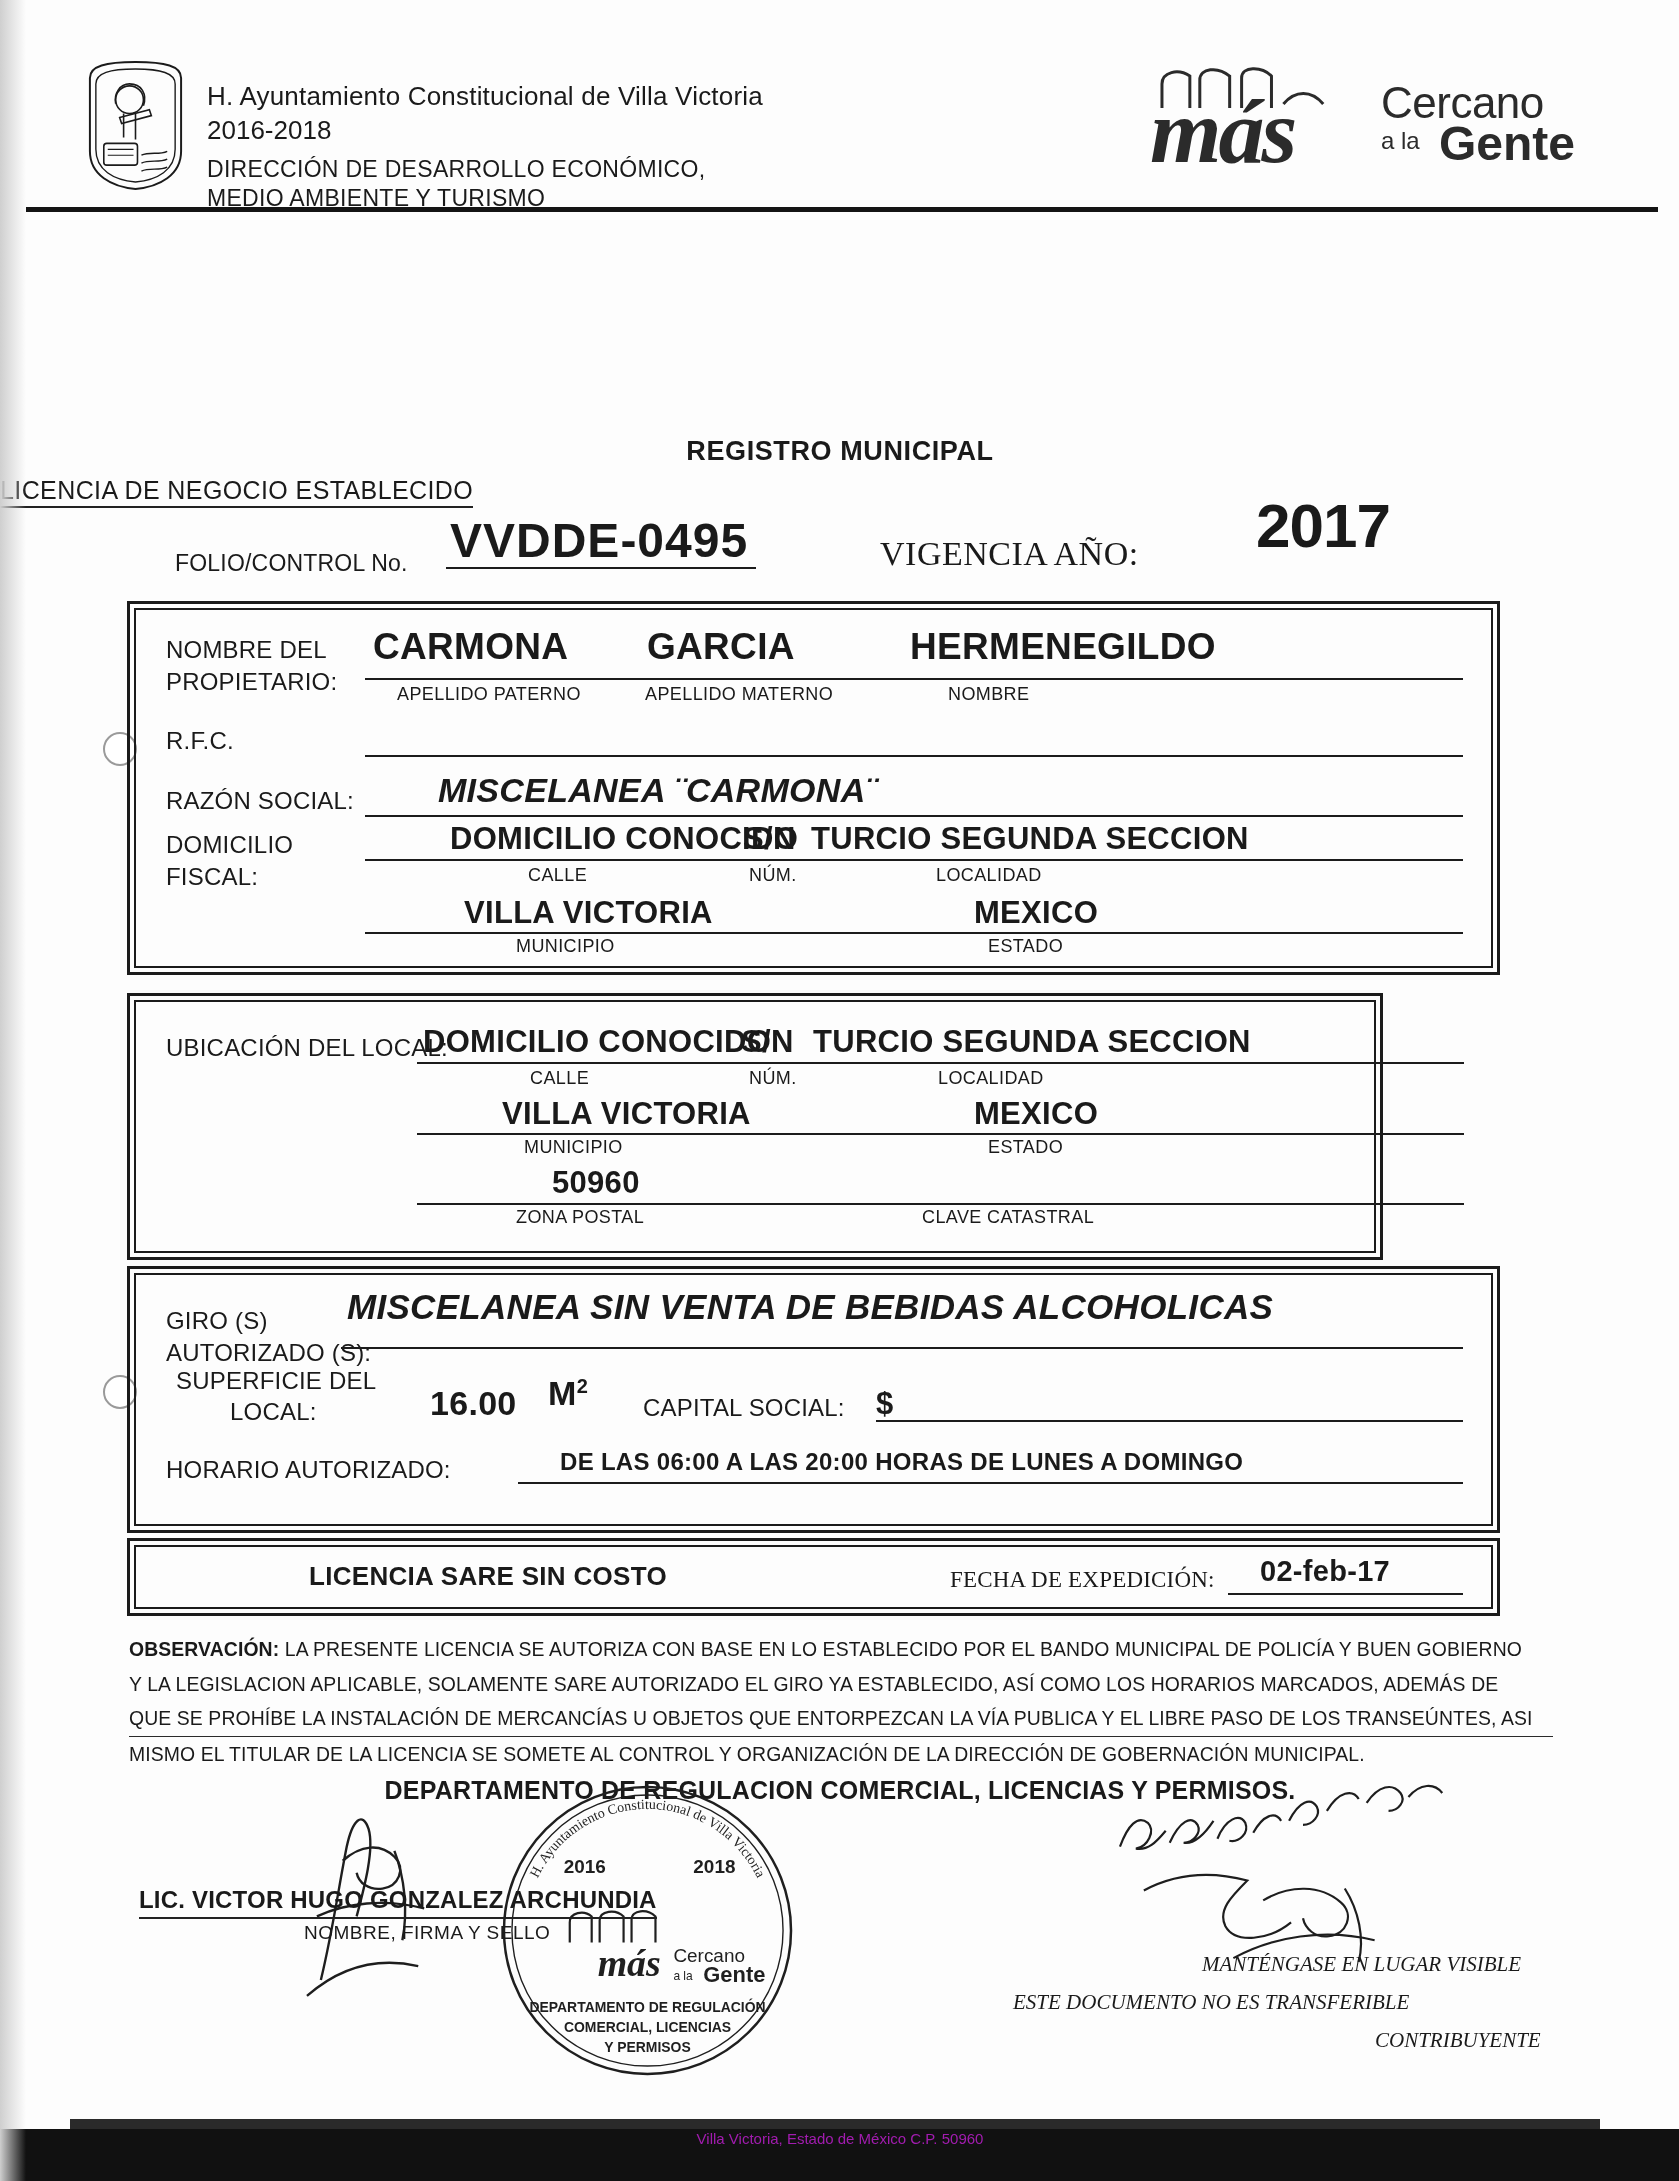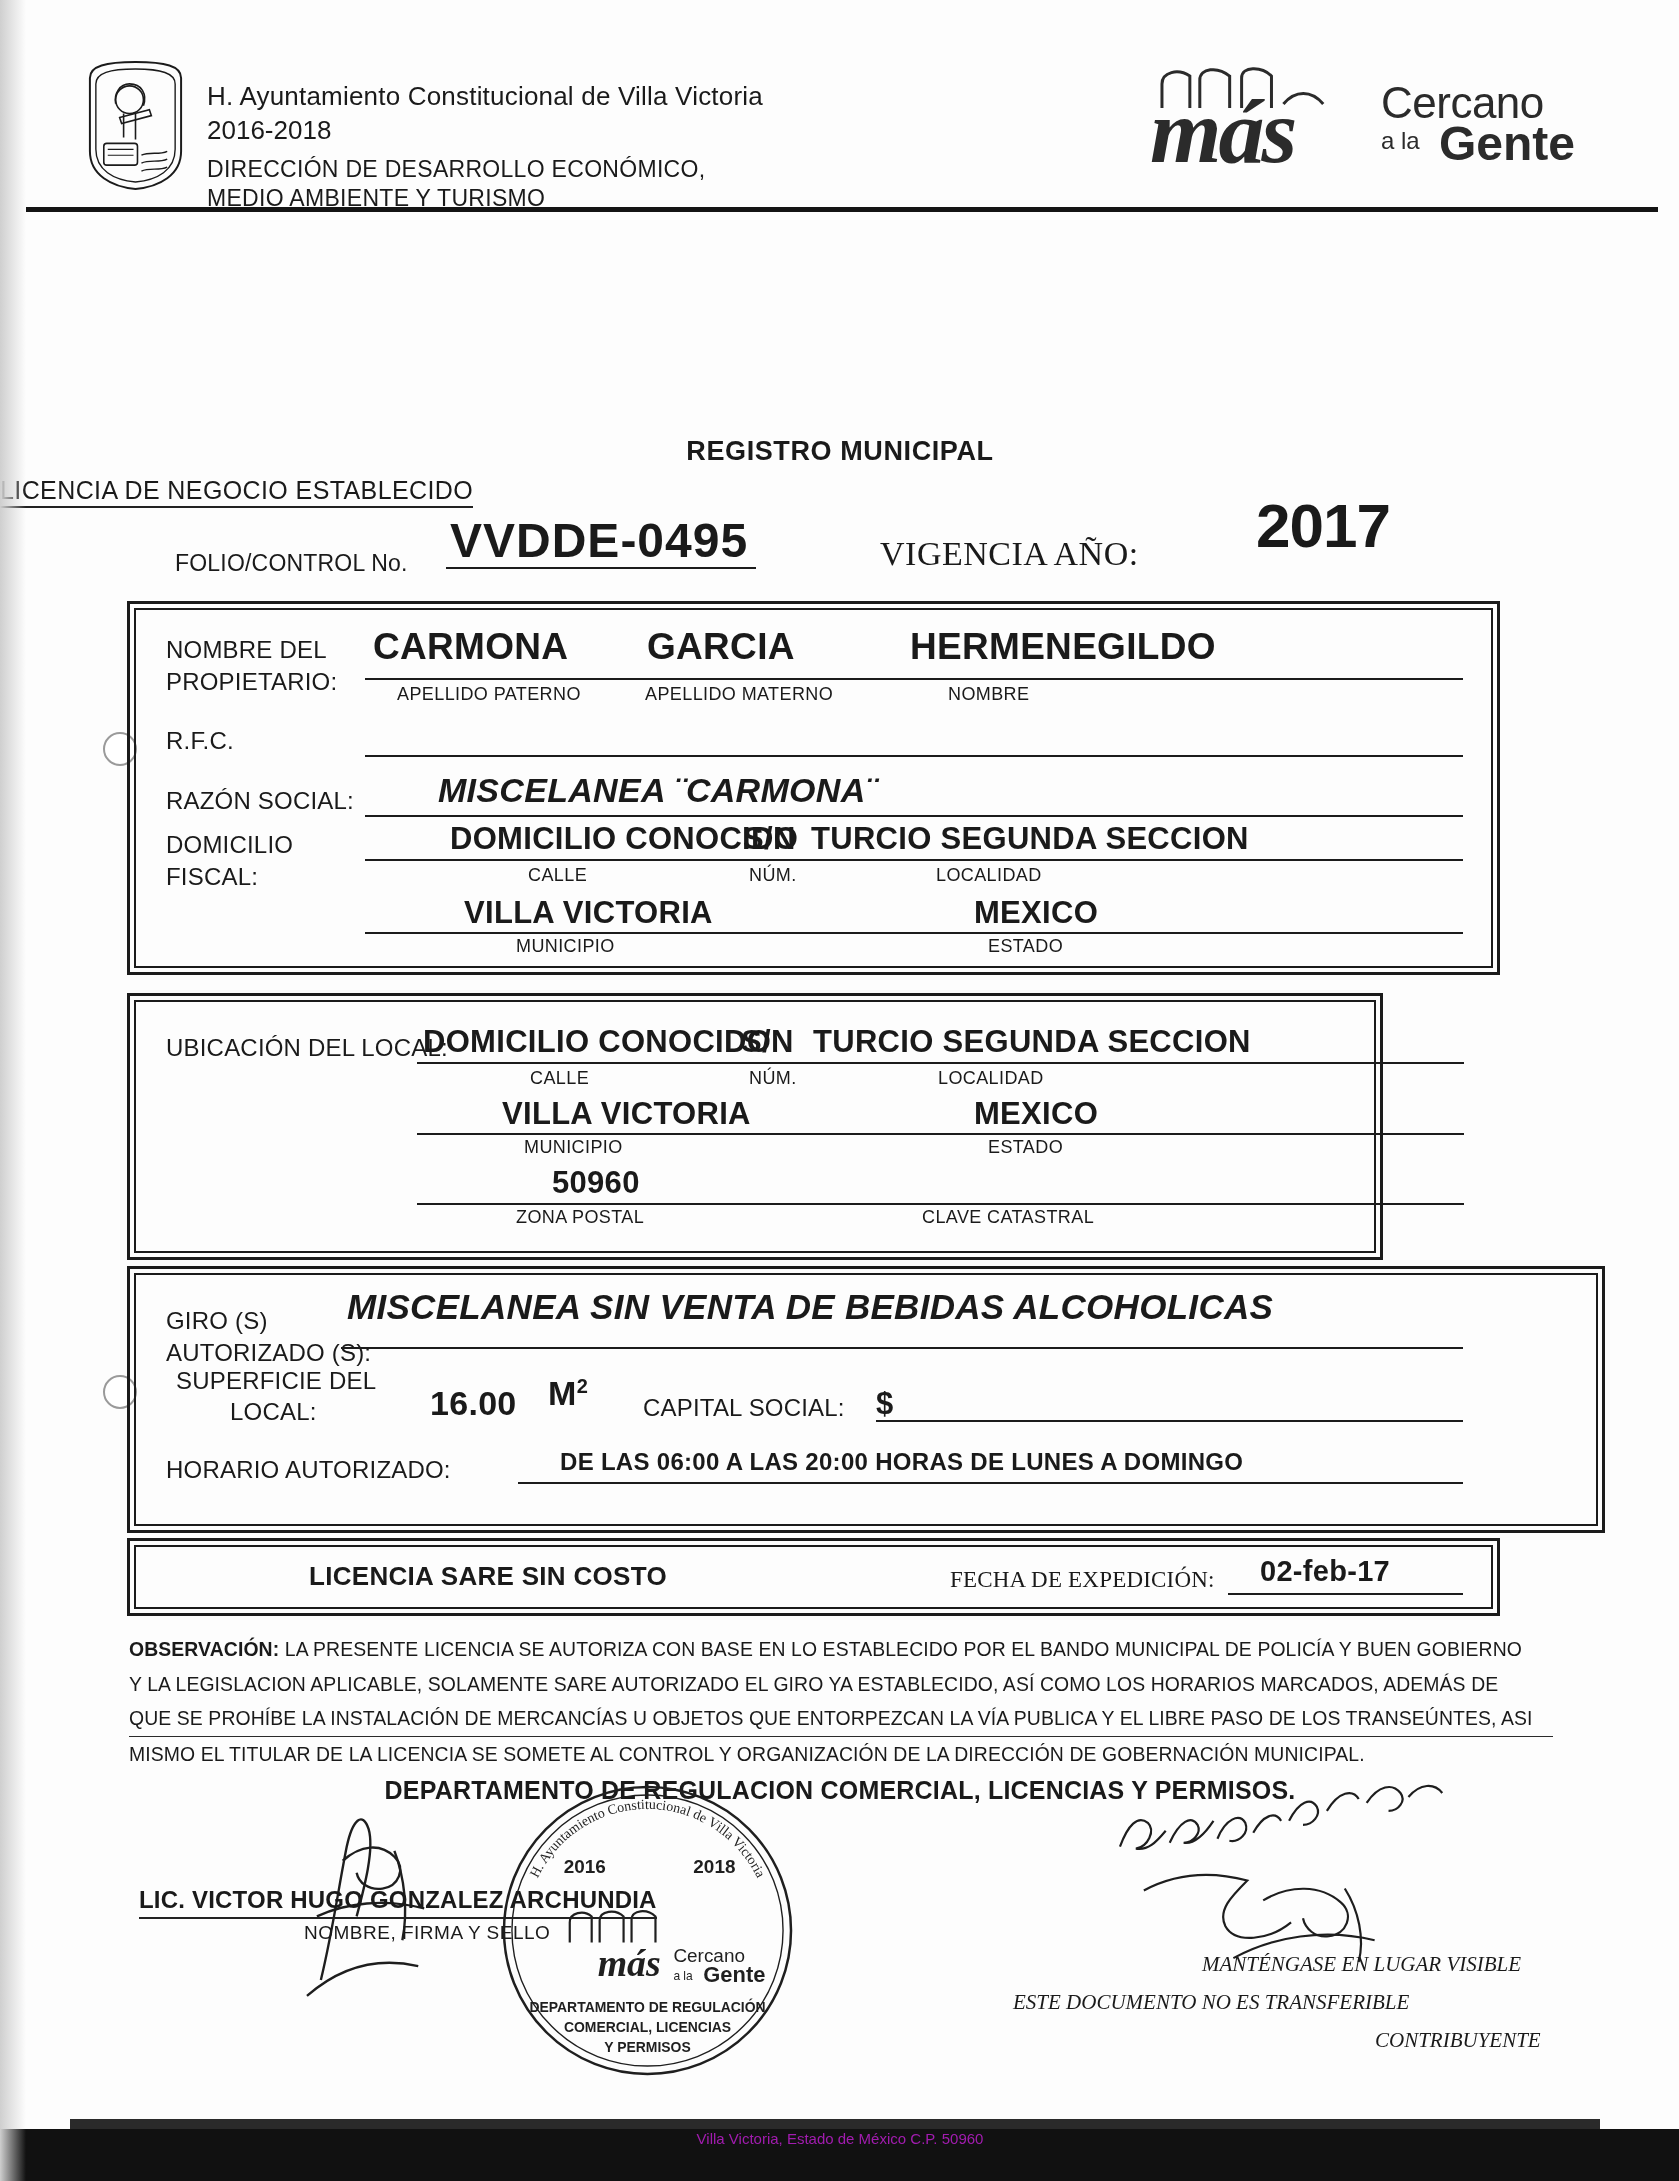--- a/index.html
+++ b/index.html
@@ -112,21 +112,21 @@
     background: transparent;
   }
   .box-inner {
     position: absolute;
     border: 2px solid #1b1b1b;
   }
   #box1 { left: 127px; top: 601px; width: 1373px; height: 374px; }
   #box1in { left: 4px; top: 4px; right: 4px; bottom: 4px; }
   #box2 { left: 127px; top: 993px; width: 1256px; height: 267px; }
   #box2in { left: 4px; top: 4px; right: 4px; bottom: 4px; }
-  #box3 { left: 127px; top: 1266px; width: 1478px; height: 267px; }
+  #box3 { left: 127px; top: 1266px; width: 1373px; height: 267px; }
   #box3in { left: 4px; top: 4px; right: 4px; bottom: 4px; }
   #box4 { left: 127px; top: 1538px; width: 1373px; height: 78px; }
   #box4in { left: 4px; top: 4px; right: 4px; bottom: 4px; }
 
   .lbl { position: absolute; font-size: 24px; letter-spacing: 0.2px; }
   .val {
     position: absolute;
     font-size: 31px; font-weight: bold; letter-spacing: 0.3px;
     white-space: nowrap;
   }

